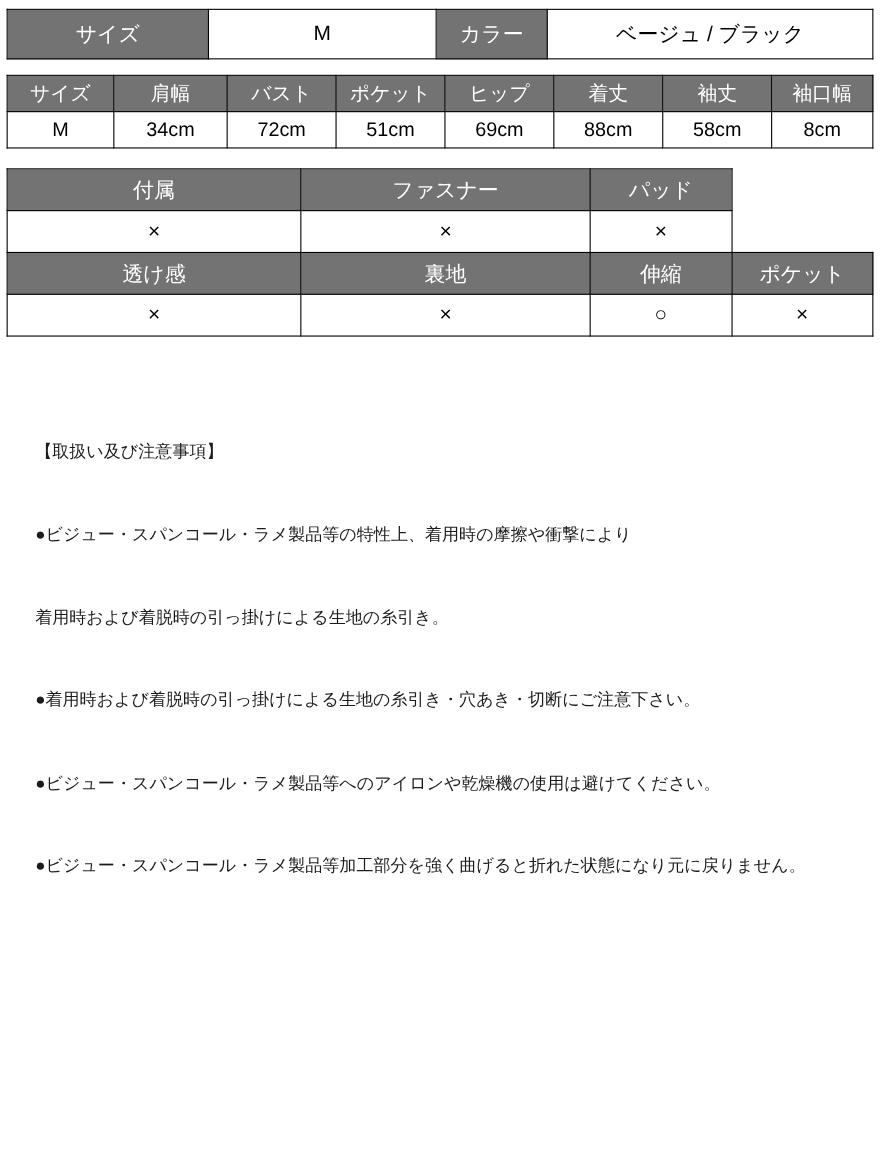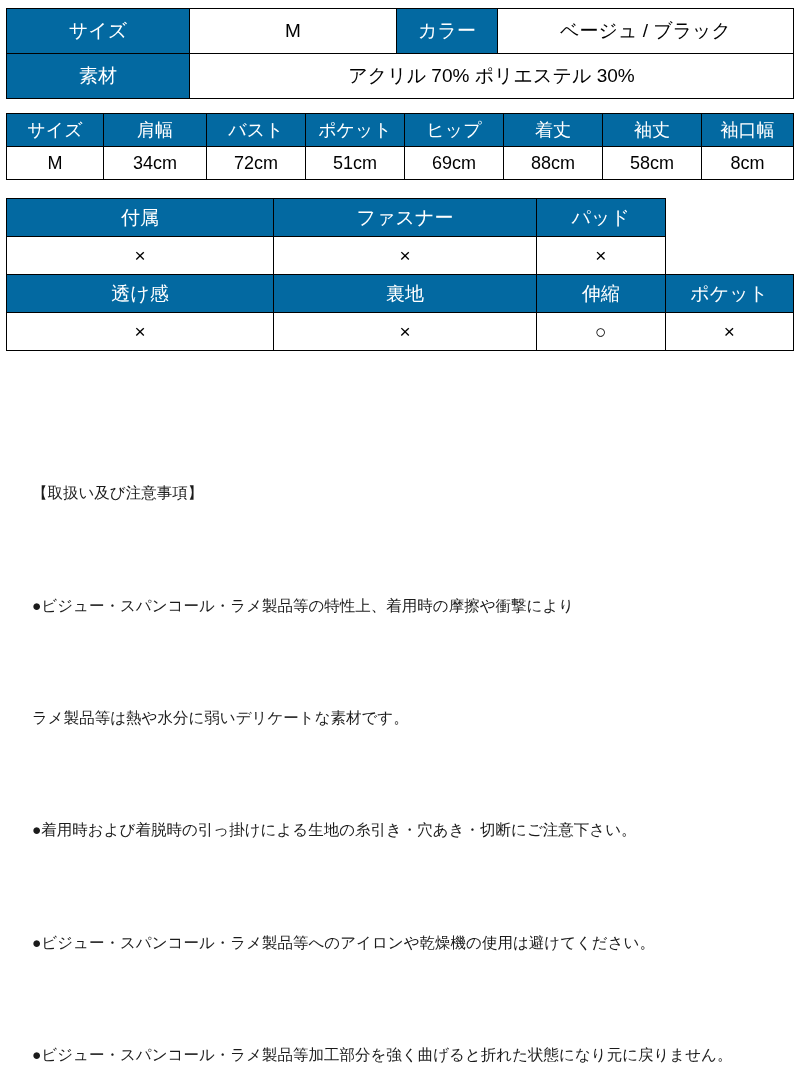--- a/index.html
+++ b/index.html
@@ -28,21 +28,21 @@
   td {
     border: 1px solid #000000;
     text-align: center;
     vertical-align: middle;
     font-size: 19px;
     color: #000000;
     background: #ffffff;
     padding: 0;
   }
   td.hdr {
-    background: #0369a1;
+    background: #737373;
     color: #ffffff;
     margin-left: 40px;
   }
 
   
   #tbl-basic {
     width: 788px;
     margin: 8px 6px 0 6px;
   }
   #tbl-basic td {
@@ -77,39 +77,34 @@
   
   .notes {
     margin: 42px 0 0 32px;
     font-size: 15.5px;
     line-height: 1.62;
     color: #1b1b1b;
     white-space: pre-wrap;
   }
   .notes div {
     white-space: nowrap;
-    margin-top: 37px;
   }
 </style>
 </head>
 <body>
 
 <div class="page">
 
   <table id="tbl-basic">
     <tbody>
       <tr>
         <td class="hdr" style="width:182px">サイズ</td>
         <td style="width:206px">M</td>
         <td class="hdr" style="width:100px">カラー</td>
         <td>ベージュ / ブラック</td>
-      </tr>
-      <tr>
-        <td class="hdr" style="width:182px">素材</td>
-        <td colspan="3">アクリル 70%  ポリエステル 30%</td>
       </tr>
     </tbody>
   </table>
 
   <table id="tbl-measure">
     <tbody>
       <tr>
         <td class="hdr" style="width:96px">サイズ</td>
         <td class="hdr" style="width:102px">肩幅</td>
         <td class="hdr" style="width:98px">バスト</td>
@@ -155,21 +150,21 @@
         <td class="mark">×</td>
         <td class="mark">○</td>
         <td class="mark">×</td>
       </tr>
     </tbody>
   </table>
 
   <div class="notes">
     <div>【取扱い及び注意事項】</div>
     <div>●ビジュー・スパンコール・ラメ製品等の特性上、着用時の摩擦や衝撃により</div>
-    <div>ラメ製品等は熱や水分に弱いデリケートな素材です。</div>
+    <div>着用時および着脱時の引っ掛けによる生地の糸引き。</div>
     <div>●着用時および着脱時の引っ掛けによる生地の糸引き・穴あき・切断にご注意下さい。</div>
     <div>●ビジュー・スパンコール・ラメ製品等へのアイロンや乾燥機の使用は避けてください。</div>
     <div>●ビジュー・スパンコール・ラメ製品等加工部分を強く曲げると折れた状態になり元に戻りません。</div>
     
     
   </div>
 
 </div>
 
 </body></html>

